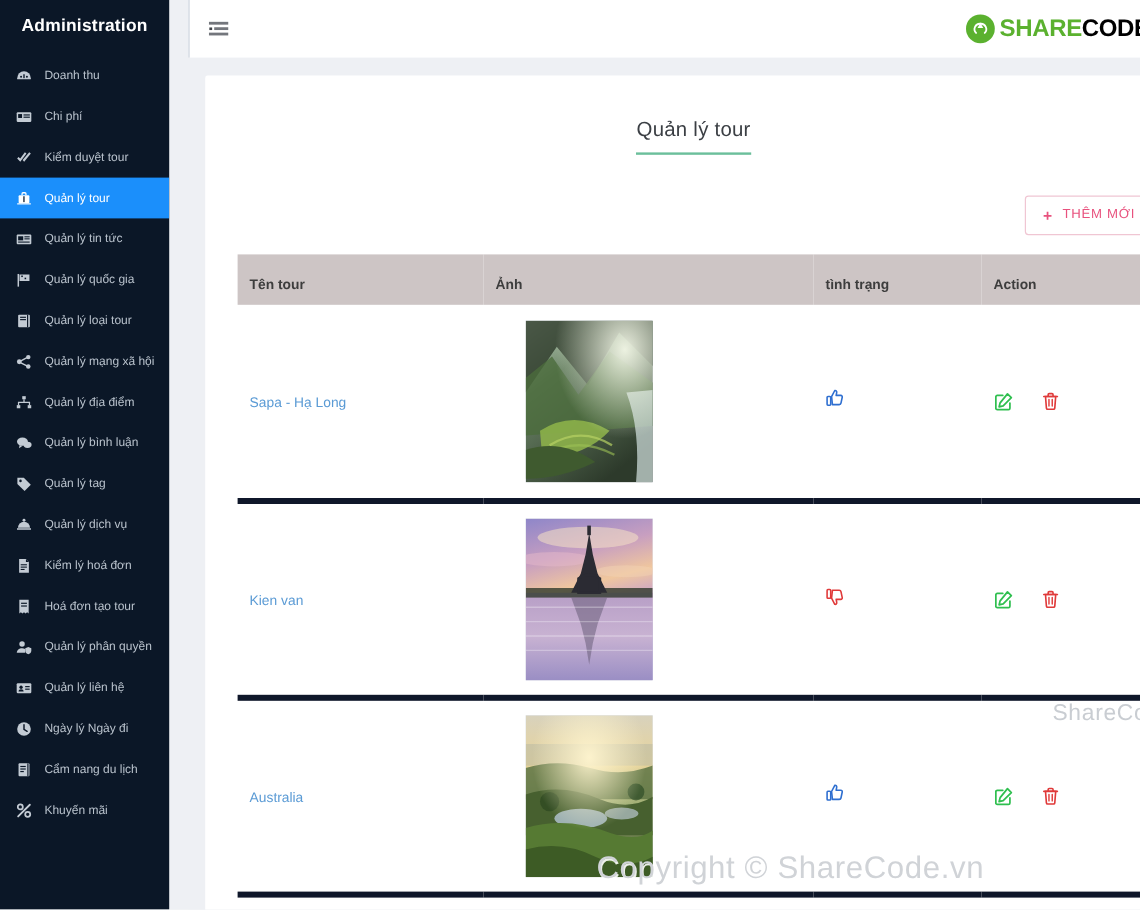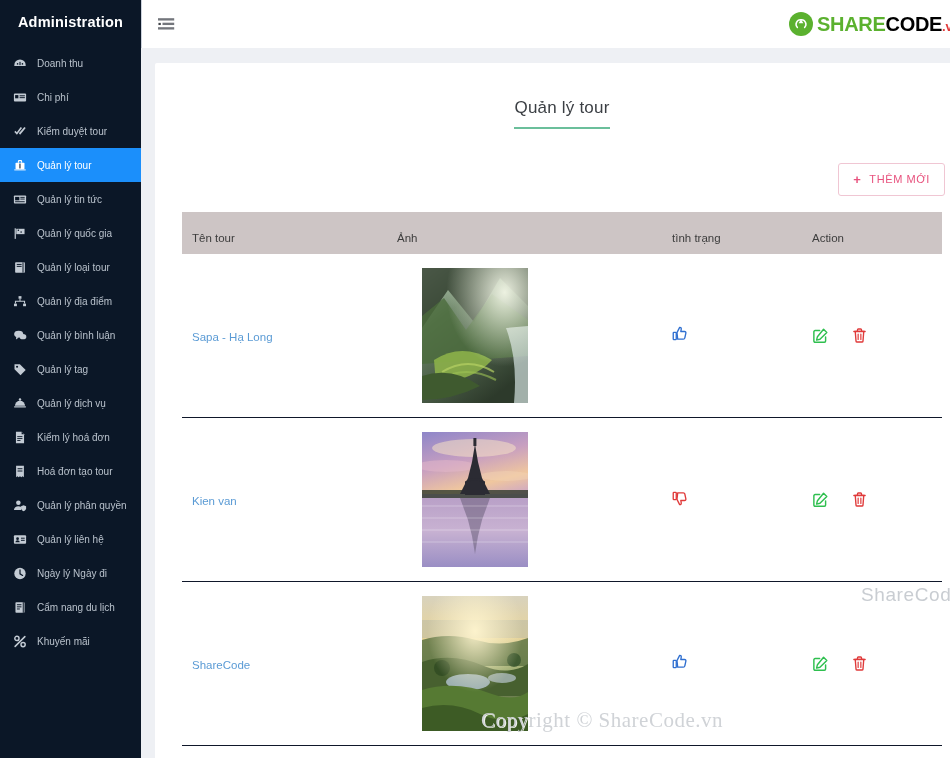--- a/index.html
+++ b/index.html
@@ -3,21 +3,21 @@
 <meta charset="utf-8">
 <style>
   * { box-sizing: border-box; }
   html, body {
     margin: 0; padding: 0;
     width: 950px; height: 758px;
     overflow: hidden;
     font-family: "Liberation Sans", sans-serif;
     background: #eef0f4;
   }
-  #app { position: relative; width: 950px; height: 758px; display: flex; }
+  #app { position: relative; width: 950px; height: 758px; display: flex; gap: 16px; }
 
   
   #sidebar {
     width: 141px; height: 758px;
     background: #0b1727;
     flex: 0 0 141px;
     overflow: hidden;
     position: relative;
   }
   .brand {
@@ -104,32 +104,32 @@
   table.tour-table {
     width: calc(100% - 54px);
     margin: 16px 27px 0 27px;
     border-collapse: collapse;
     table-layout: fixed;
   }
   table.tour-table thead th {
     background: #cdc5c5;
     color: #3d3d3d;
     font-size: 11.5px;
-    font-weight: normal;
+    font-weight: bold;
     text-align: left;
     padding: 14px 0 4px 10px;
     height: 42px;
   }
   col.c-name { width: 205px; }
   col.c-img  { width: 275px; }
   col.c-stat { width: 140px; }
   col.c-act  { width: 140px; }
 
   table.tour-table tbody td {
-    border-bottom: 1px solid #0f172a;
+    border-bottom: 5px solid #0f172a;
     vertical-align: middle;
     padding: 12px 0 12px 10px;
     height: 164px;
   }
   .tour-link {
     color: #5b9bd5; font-size: 11.5px; text-decoration: none; cursor: pointer;
   }
   .thumb {
     width: 106px; height: 135px;
     display: block;
@@ -150,22 +150,22 @@
   .wm {
     position: absolute;
     color: #c9cdd2;
     font-family: "Liberation Sans", sans-serif;
     pointer-events: none;
     user-select: none;
     white-space: nowrap;
   }
   #wm-right { top: 521px; left: 706px; font-size: 19px; letter-spacing: .6px;
               text-shadow: 1px 1px 0 rgba(255,255,255,.85); }
-  #wm-bottom { top: 708px; left: 340px; font-size: 21px; letter-spacing: .5px;
-               color: #d0d3d7; text-shadow: 1px 1px 0 rgba(255,255,255,.9); font-family: Liberation Serif, serif; }
+  #wm-bottom { top: 708px; left: 340px; font-size: 26px; letter-spacing: .5px;
+               color: #d0d3d7; text-shadow: 1px 1px 0 rgba(255,255,255,.9); }
 </style>
 </head>
 <body>
 
 <div id="app">
 
   <aside id="sidebar">
     <div class="brand">Administration</div>
     <nav class="nav" id="nav">
         <div class="nav-item">
@@ -236,20 +236,31 @@
         <div class="nav-item">
           <span class="nav-ico">
             <svg viewBox="0 0 16 16" width="14" height="13">
               <rect x="2" y="1.6" width="12" height="12.8" rx="1" fill="#c3cbd4"></rect>
               <rect x="4" y="3.6" width="6" height="1.2" fill="#0b1727"></rect>
               <rect x="4" y="6" width="6" height="1.2" fill="#0b1727"></rect>
               <rect x="11.1" y="1.6" width="1.2" height="12.8" fill="#0b1727"></rect>
             </svg>
           </span>
           <span>Quản lý loại tour</span>
+        </div>
+        <div class="nav-item">
+          <span class="nav-ico">
+            <svg viewBox="0 0 16 16" width="14" height="13">
+              <circle cx="12.4" cy="3.2" r="2.3" fill="#c3cbd4"></circle>
+              <circle cx="12.4" cy="12.8" r="2.3" fill="#c3cbd4"></circle>
+              <circle cx="3.2" cy="8" r="2.5" fill="#c3cbd4"></circle>
+              <path d="M4.8 7 L11 3.8 M4.8 9 L11 12.2" stroke="#c3cbd4" stroke-width="1.5"></path>
+            </svg>
+          </span>
+          <span>Quản lý mạng xã hội</span>
         </div>
         <div class="nav-item">
           <span class="nav-ico">
             <svg viewBox="0 0 16 16" width="14" height="13">
               <rect x="6.2" y="1.4" width="3.6" height="3.2" fill="#c3cbd4"></rect>
               <rect x="0.6" y="10.6" width="3.6" height="3.2" fill="#c3cbd4"></rect>
               <rect x="11.8" y="10.6" width="3.6" height="3.2" fill="#c3cbd4"></rect>
               <path d="M8 4.6v3.2M2.4 10.6V7.8h11.2v2.8" stroke="#c3cbd4" stroke-width="1.3" fill="none"></path>
             </svg>
           </span>
@@ -522,21 +533,21 @@
                       <path d="M3.4 5.2 H16.6" stroke="#e03a3a" stroke-width="1.7" stroke-linecap="round"></path>
                       <path d="M7.6 5.2 V3.4 a1 1 0 0 1 1-1 h2.8 a1 1 0 0 1 1 1 V5.2" fill="none" stroke="#e03a3a" stroke-width="1.6"></path>
                       <path d="M5 5.2 L5.9 16.6 a1.2 1.2 0 0 0 1.2 1.1 h5.8 a1.2 1.2 0 0 0 1.2-1.1 L15 5.2Z" fill="none" stroke="#e03a3a" stroke-width="1.6"></path>
                       <path d="M8.4 8.2 V14.6 M11.6 8.2 V14.6" stroke="#e03a3a" stroke-width="1.4" stroke-linecap="round"></path>
                     </svg>
                   </span>
                 </div>
               </td>
             </tr>
             <tr>
-              <td><a class="tour-link">ShareCode</a></td>
+              <td><a class="tour-link">Australia</a></td>
               <td class="cell-img">
                 <div class="thumb">
                   <svg viewBox="0 0 106 135" preserveAspectRatio="none">
                     <defs>
                       <linearGradient id="sky3" x1="0" y1="0" x2="0" y2="1">
                         <stop offset="0" stop-color="#d8d2bd"></stop>
                         <stop offset="0.3" stop-color="#e8d49a"></stop>
                         <stop offset="0.55" stop-color="#9fae74"></stop>
                         <stop offset="1" stop-color="#2e4522"></stop>
                       </linearGradient>

